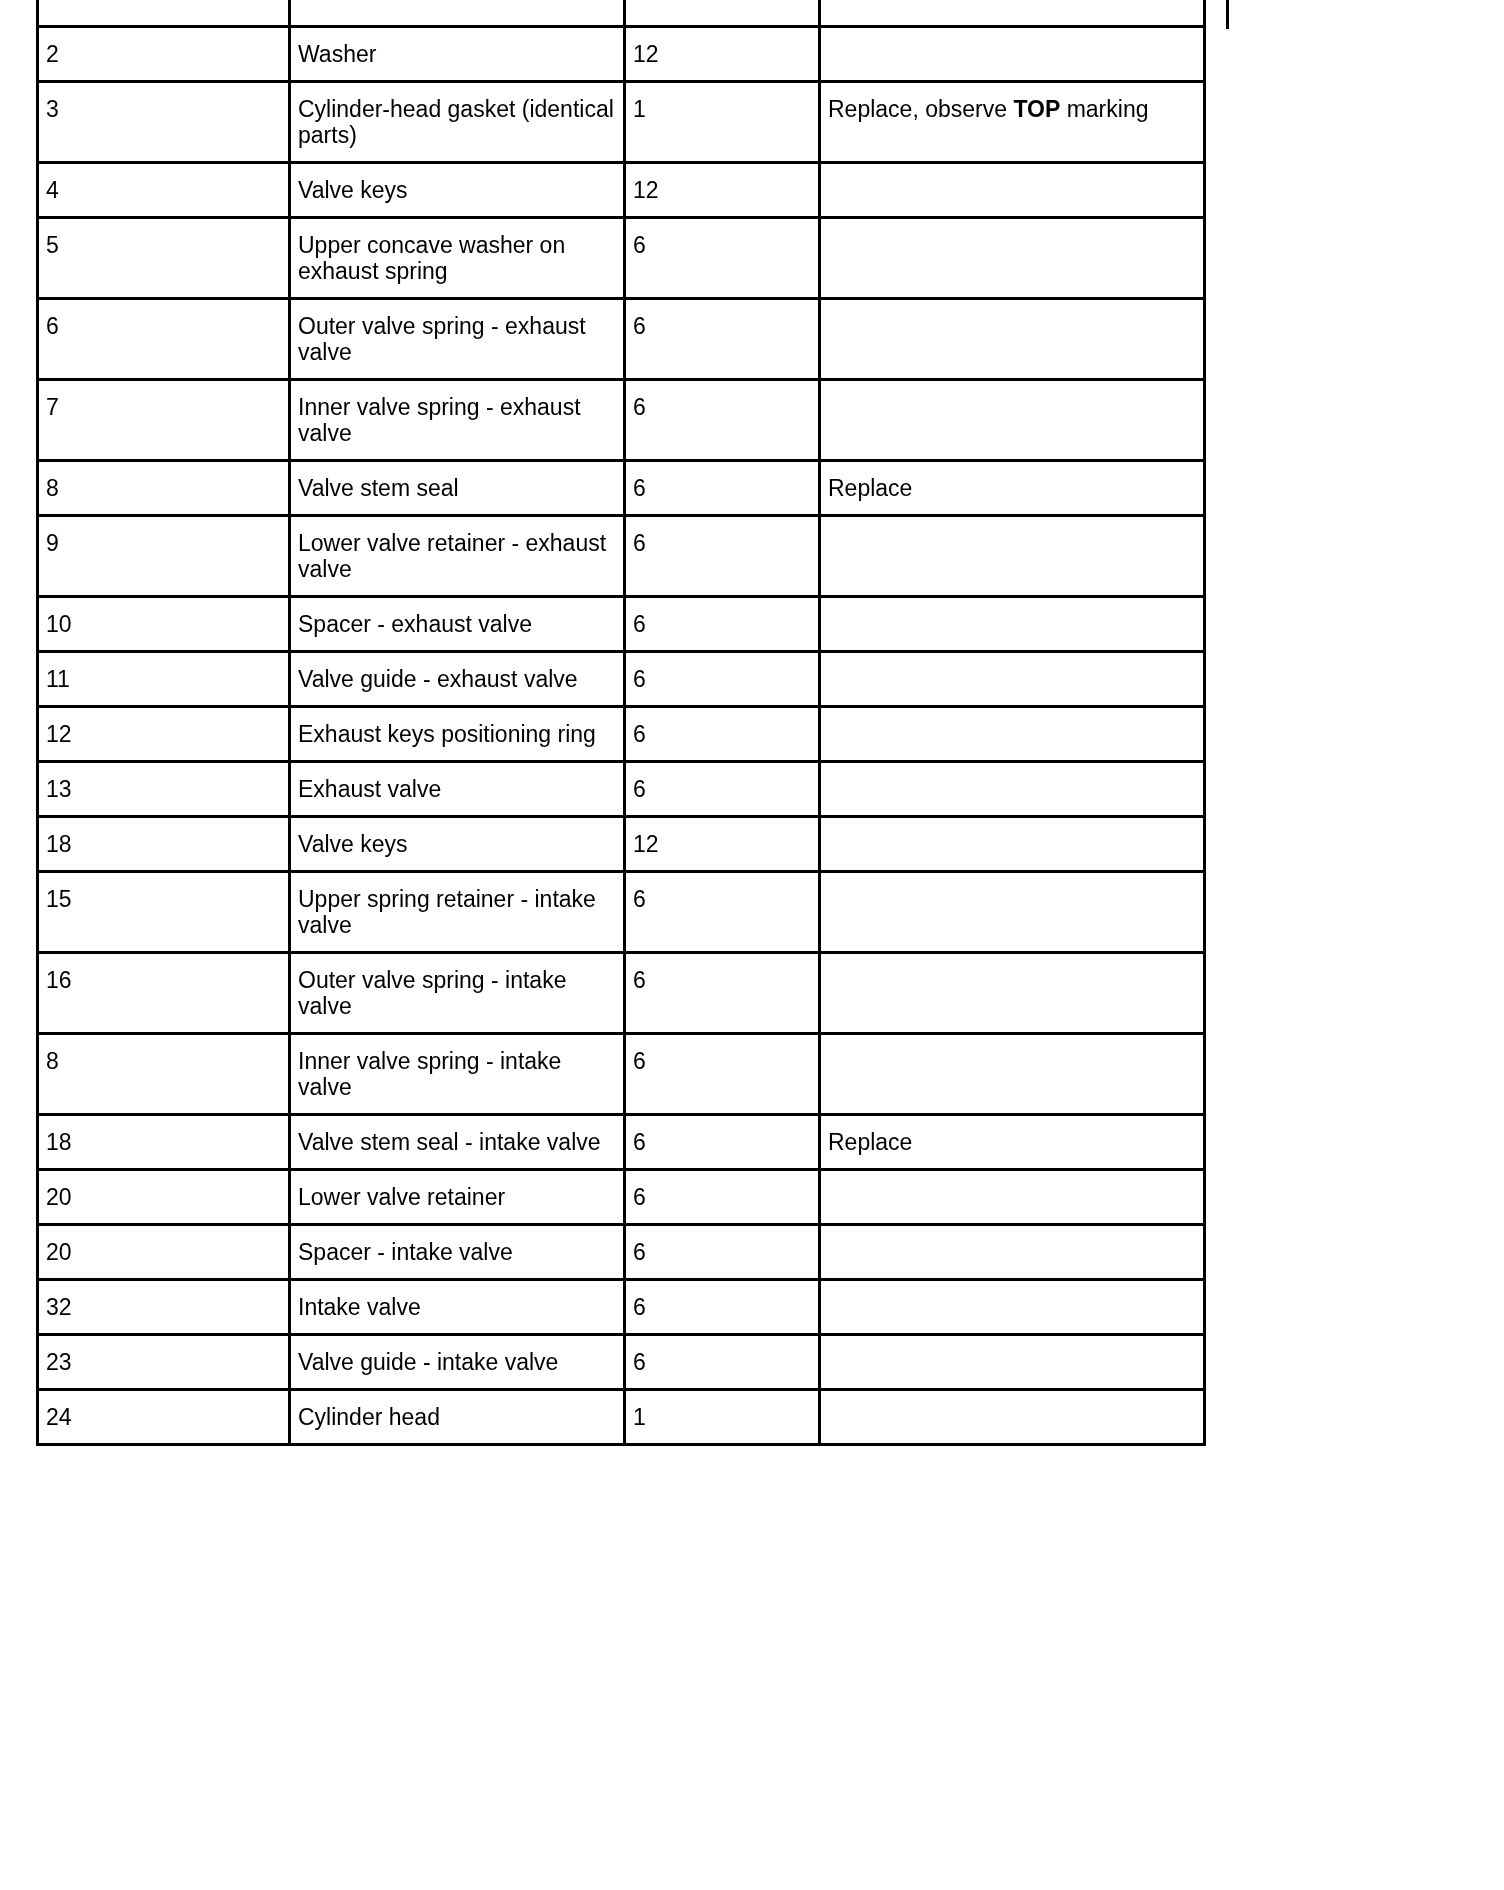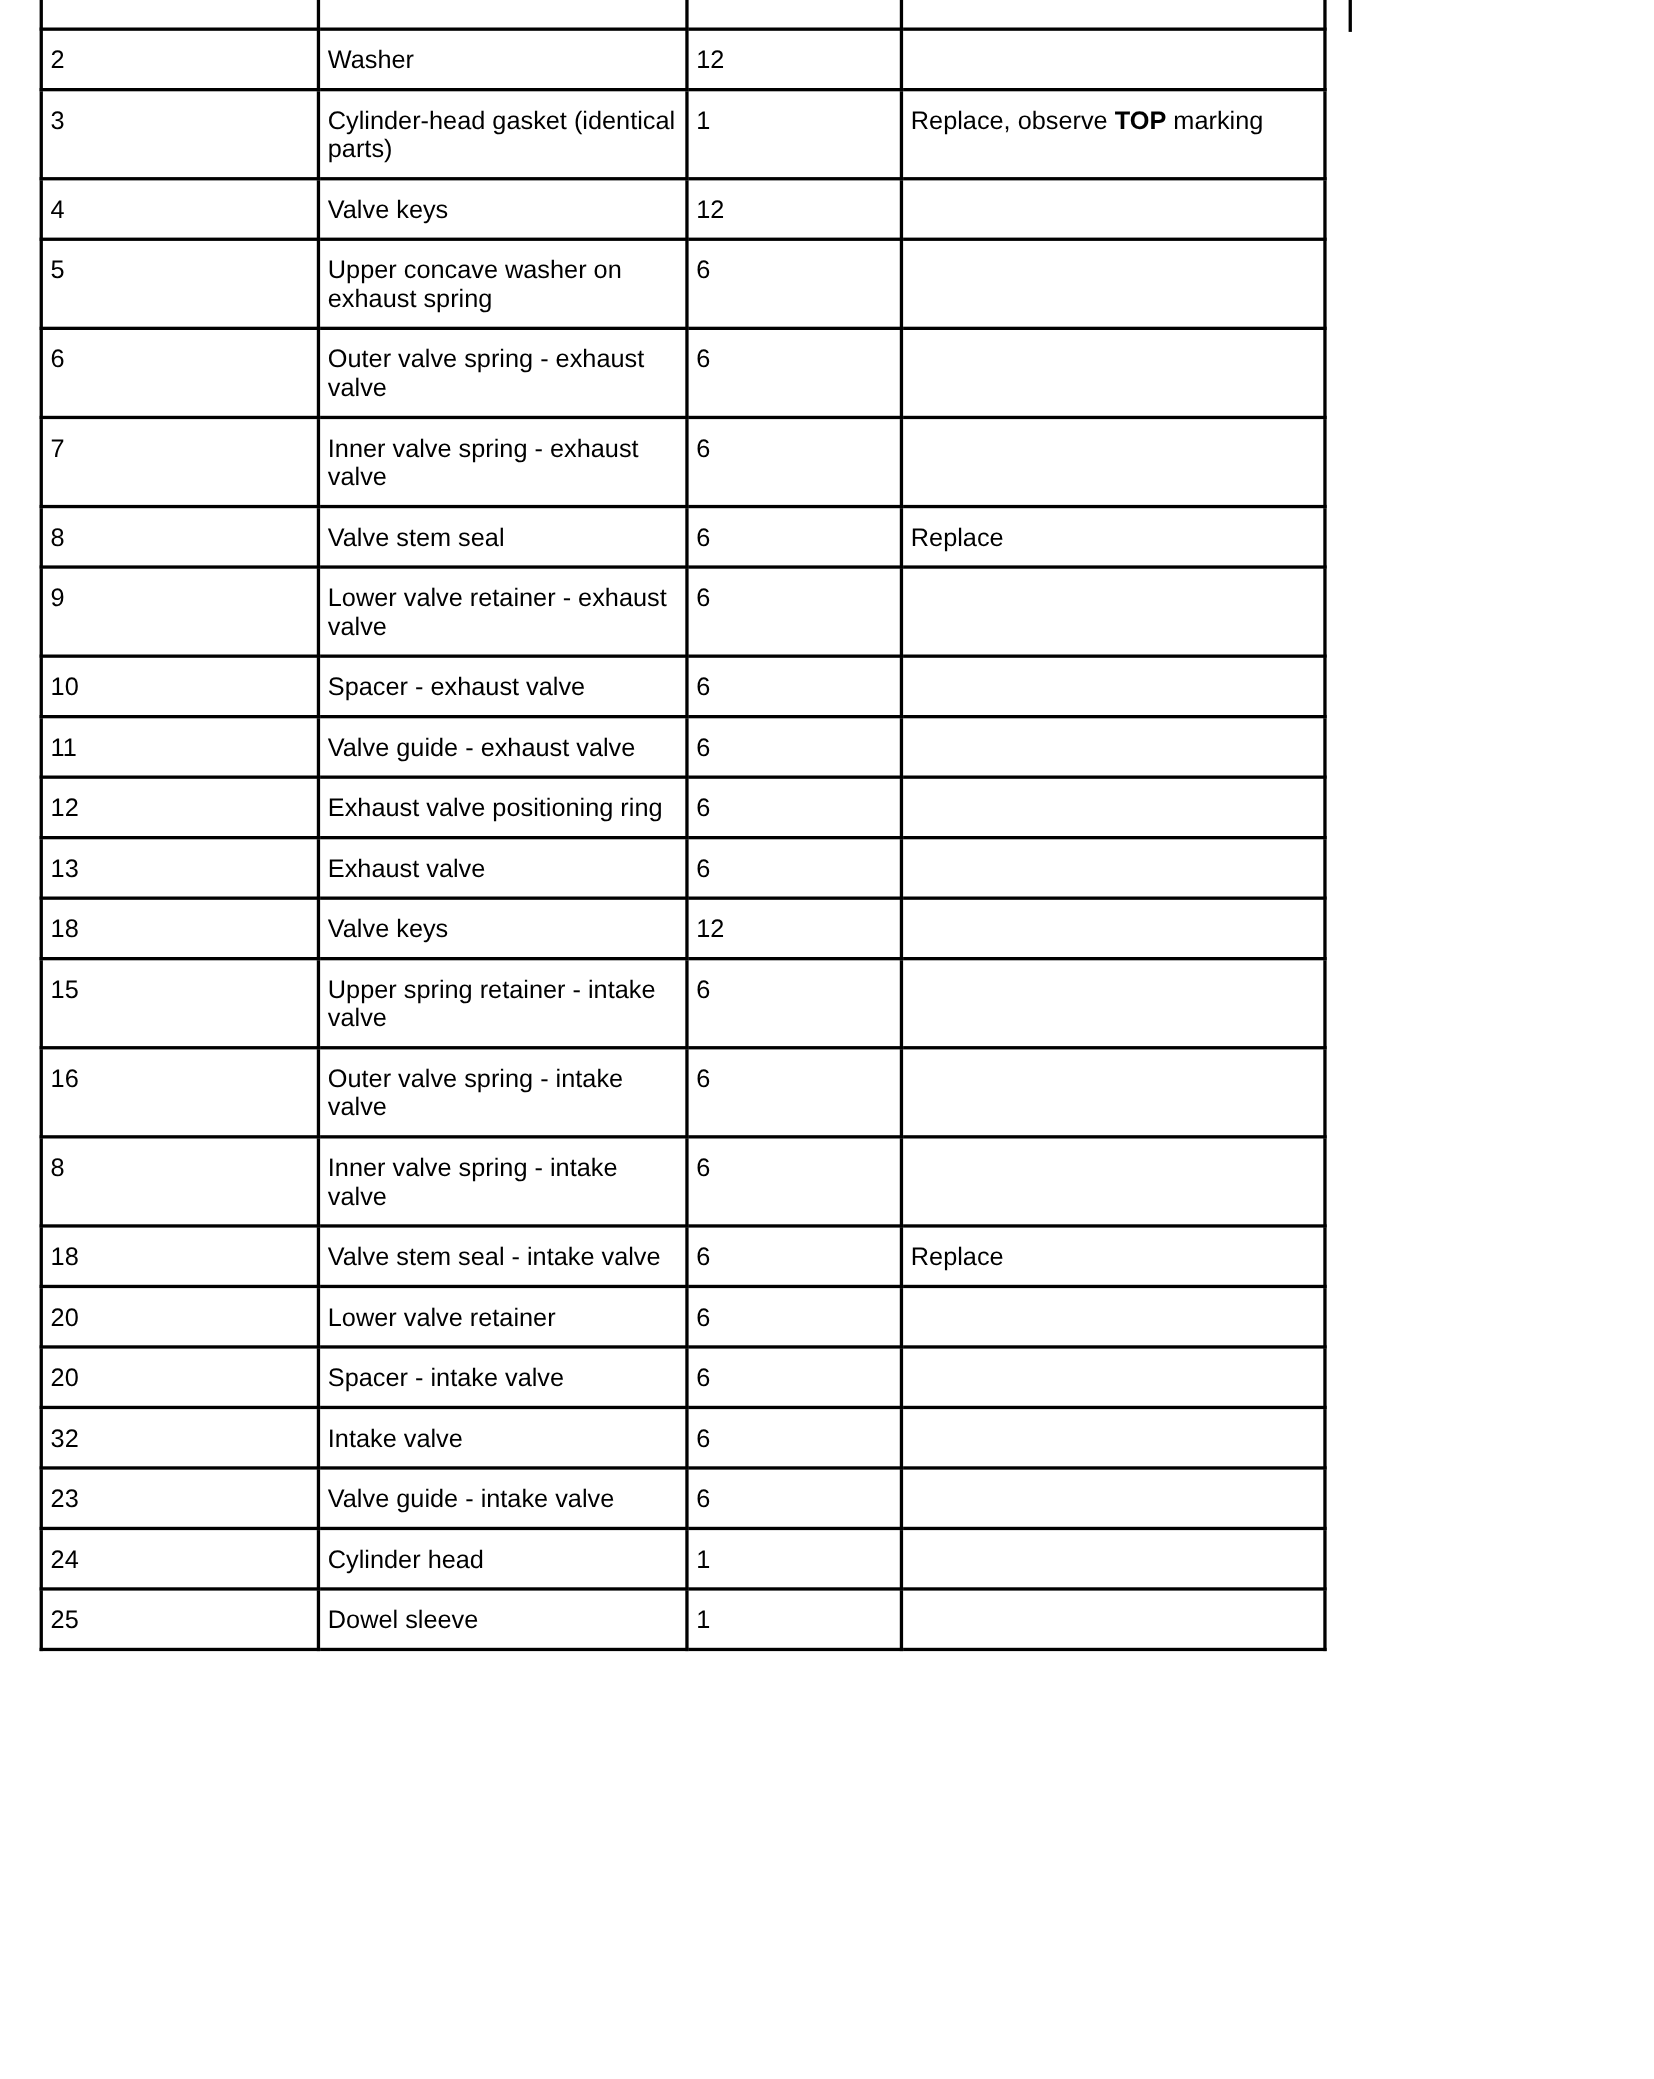--- a/index.html
+++ b/index.html
@@ -122,21 +122,21 @@
         <td></td>
       </tr>
       <tr>
         <td>11</td>
         <td>Valve guide - exhaust valve</td>
         <td>6</td>
         <td></td>
       </tr>
       <tr>
         <td>12</td>
-        <td>Exhaust valve positioning ring</td>
+        <td>Exhaust keys positioning ring</td>
         <td>6</td>
         <td></td>
       </tr>
       <tr>
         <td>13</td>
         <td>Exhaust valve</td>
         <td>6</td>
         <td></td>
       </tr>
       <tr>
@@ -189,23 +189,17 @@
       </tr>
       <tr>
         <td>23</td>
         <td>Valve guide - intake valve</td>
         <td>6</td>
         <td></td>
       </tr>
       <tr>
         <td>24</td>
         <td>Cylinder head</td>
-        <td>1</td>
-        <td></td>
-      </tr>
-      <tr>
-        <td>25</td>
-        <td>Dowel sleeve</td>
         <td>1</td>
         <td></td>
       </tr>
     </tbody>
 </table>
 
 </body></html>

